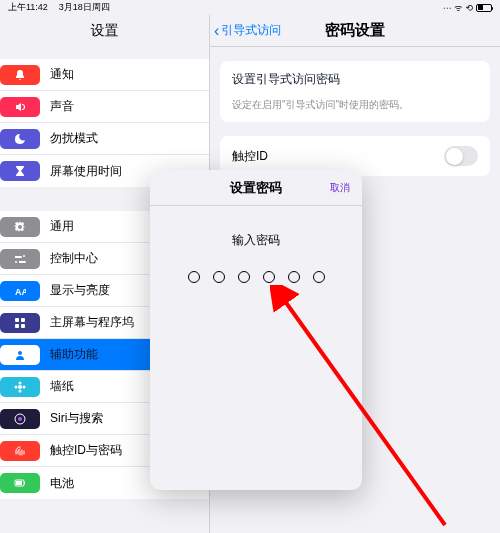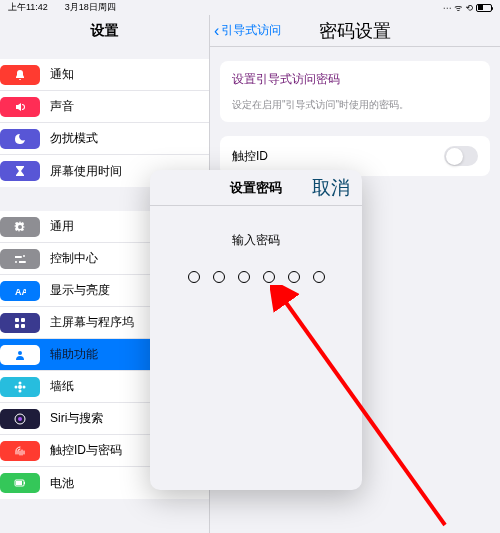--- a/index.html
+++ b/index.html
@@ -1,47 +1,47 @@
 <!DOCTYPE html>
 <html><head>
 <meta charset="utf-8">
 <style>
 *{margin:0;padding:0;box-sizing:border-box;font-family:-apple-system,"PingFang SC","Helvetica Neue",sans-serif;-webkit-font-smoothing:antialiased}
 body{width:500px;height:533px;background:#f2f2f6;overflow:hidden;position:relative}
 .status-bar{height:15px;display:flex;align-items:center;justify-content:space-between;padding:0 8px;font-size:9px;color:#000}
-.status-left{display:flex;gap:17px}
+.status-left{display:flex;gap:11px}
 .status-right{display:flex;gap:3px;align-items:center}
 .container{display:flex;height:518px}
 .sidebar{width:210px;background:#f2f2f6;border-right:1px solid #d1d1d6}
-.sidebar-title{text-align:center;font-size:14px;font-weight:700;padding:7px 0}
+.sidebar-title{text-align:center;font-size:14px;font-weight:400;padding:7px 0}
 .section{margin-top:12px}
 .section.tight{margin-top:24px}
 .row{display:flex;align-items:center;height:32px;padding:0 0;background:#fff;border-bottom:0.5px solid #e5e5ea;cursor:pointer}
 .row:last-child{border-bottom:none}
 .row.active{background:#007aff}
 .row.active .label{color:#0f172a}
 .icon{width:40px;height:20px;border-radius:5px;display:flex;align-items:center;justify-content:center;margin-right:10px;flex-shrink:0}
 .icon svg{width:12px;height:12px;fill:#fff}
 .label{font-size:12px;color:#000}
 .detail{flex:1;background:#f2f2f6}
 .detail-header{height:32px;display:flex;align-items:center;position:relative;border-bottom:0.5px solid #d1d1d6;background:#f2f2f6}
 .back{display:flex;align-items:center;color:#007aff;font-size:12px;padding-left:4px;cursor:pointer}
 .back-chevron{font-size:16px;margin-right:2px}
-.detail-title{position:absolute;left:50%;transform:translateX(-50%);font-size:18px;font-weight:400}
+.detail-title{position:absolute;left:50%;transform:translateX(-50%);font-size:15px;font-weight:700}
 .card{margin:14px 10px 0;background:#fff;border-radius:8px;overflow:hidden}
-.card-link{padding:10px 12px;color:#701a75;font-size:12px;cursor:pointer}
+.card-link{padding:10px 12px;color:#0f172a;font-size:12px;cursor:pointer}
 .card-sub{padding:0 12px 10px;font-size:10px;color:#8e8e93}
 .card-row{display:flex;align-items:center;justify-content:space-between;padding:10px 12px}
 .card-label{font-size:12px}
 .toggle{width:34px;height:20px;background:#e5e5ea;border-radius:10px;position:relative;cursor:pointer}
 .toggle::after{content:"";position:absolute;width:17px;height:17px;background:#fff;border-radius:50%;top:1.5px;left:1.5px;box-shadow:0 1px 3px rgba(0,0,0,0.2)}
 .modal{position:absolute;left:150px;top:170px;width:212px;height:320px;background:#f2f2f6;border-radius:10px;box-shadow:0 8px 30px rgba(0,0,0,0.25);z-index:10}
 .modal-header{height:36px;display:flex;align-items:center;justify-content:center;position:relative;border-bottom:0.5px solid #d1d1d6}
 .modal-title{font-size:13px;font-weight:700}
-.modal-cancel{position:absolute;right:12px;color:#0c4a6e;font-size:19px;cursor:pointer}
+.modal-cancel{position:absolute;right:12px;color:#6d28d9;font-size:10px;cursor:pointer}
 .modal-body{padding-top:26px;text-align:center}
 .modal-prompt{font-size:12px;margin-bottom:22px}
 .dots{display:flex;justify-content:center;gap:13px}
 .dot{width:12px;height:12px;border:1px solid #000;border-radius:50%}
 .arrow{position:absolute;z-index:20;pointer-events:none}
 .battery{width:16px;height:8px;border:1px solid #000;border-radius:2px;position:relative}
 .battery::after{content:"";position:absolute;right:-2px;top:2px;width:1px;height:3px;background:#000;border-radius:0 1px 1px 0}
 .battery-fill{width:5px;height:5px;background:#000;margin:0.5px}
 </style>
 </head>

